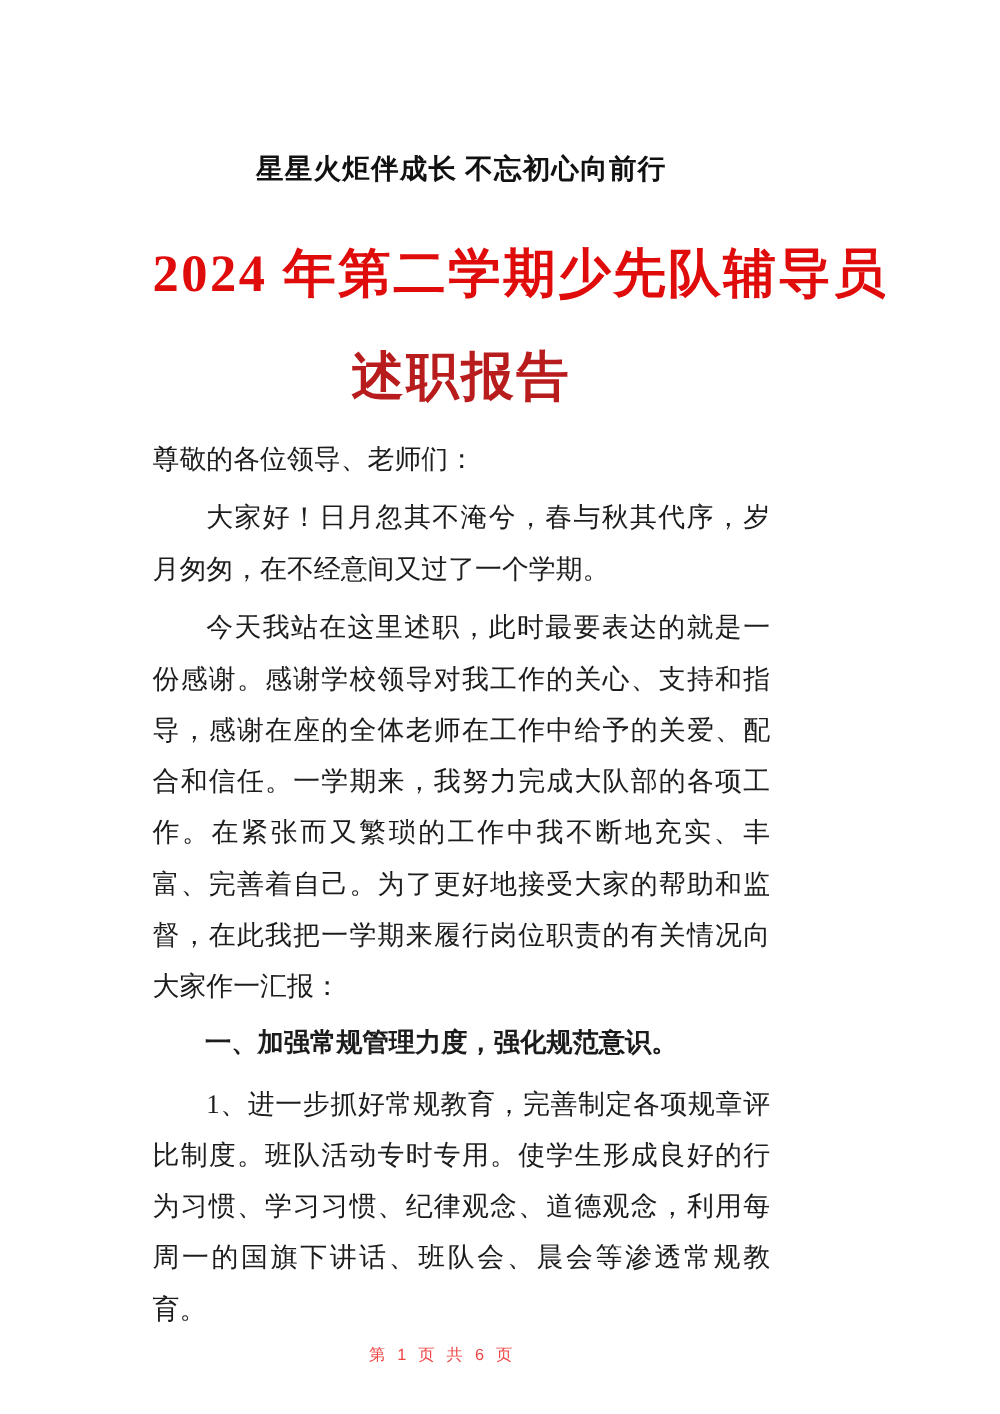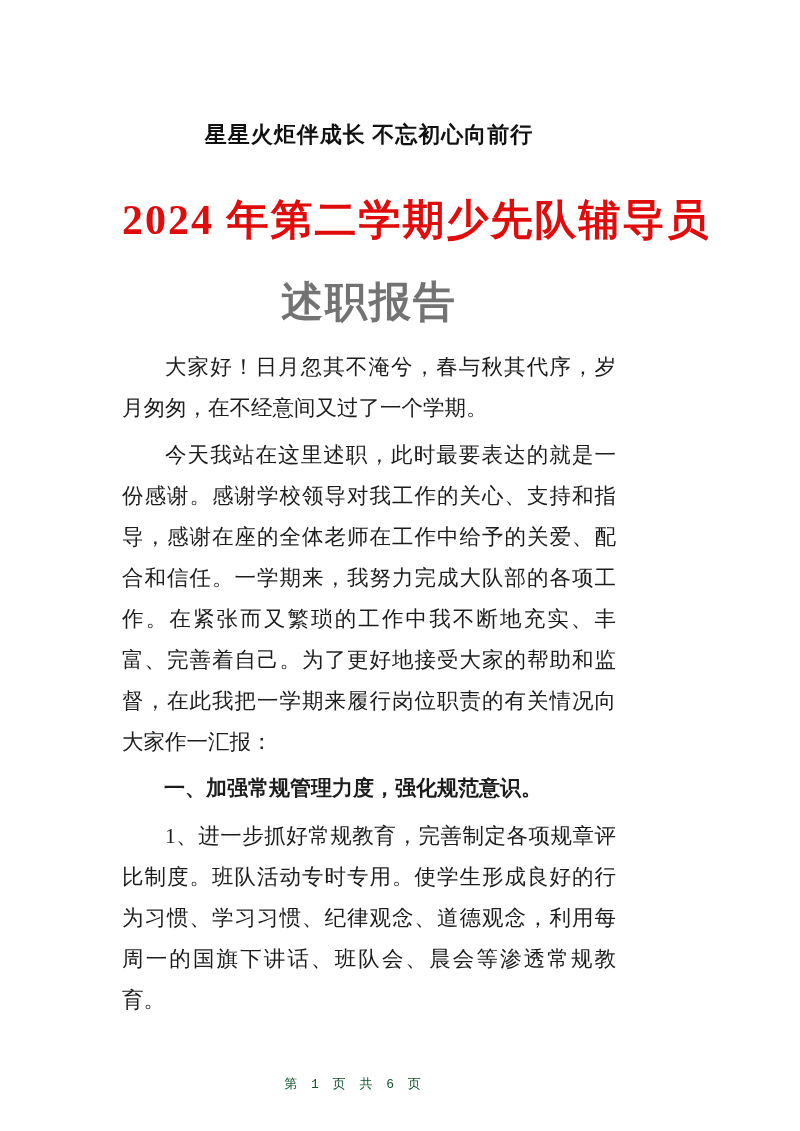--- a/index.html
+++ b/index.html
@@ -59,36 +59,37 @@
     font-size: 21px;
   }
   .doc-footer {
     position: absolute;
     left: 0;
     right: 0;
     bottom: 66px;
     text-align: center;
     font-size: 13px;
     letter-spacing: 3px;
-    color: #14532d;
-    font-family: Liberation Mono, monospace;
+    color: #ef4444;
+    font-family: Liberation Sans, sans-serif;
   }
 </style>
 </head>
 <body>
 
 <div class="page">
   <div class="doc-header">星星火炬伴成长 不忘初心向前行</div>
 
   <h1 class="doc-title">
     <span class="title-line" style="color: rgb(224, 11, 11); text-decoration-color: rgb(224, 11, 11);">2024 年第二学期少先队辅导员</span>
-    <span class="title-line" style="color: #737373; text-decoration-color: rgb(224, 11, 11);">述职报告</span>
+    <span class="title-line" style="color: #b91c1c; text-decoration-color: rgb(224, 11, 11);">述职报告</span>
   </h1>
 
   <div class="doc-body" id="doc-body">
+      <p class="">尊敬的各位领导、老师们：</p>
       <p class="indent">大家好！日月忽其不淹兮，春与秋其代序，岁月匆匆，在不经意间又过了一个学期。</p>
       <p class="indent">今天我站在这里述职，此时最要表达的就是一份感谢。感谢学校领导对我工作的关心、支持和指导，感谢在座的全体老师在工作中给予的关爱、配合和信任。一学期来，我努力完成大队部的各项工作。在紧张而又繁琐的工作中我不断地充实、丰富、完善着自己。为了更好地接受大家的帮助和监督，在此我把一学期来履行岗位职责的有关情况向大家作一汇报：</p>
       <p class="indent bold">一、加强常规管理力度，强化规范意识。</p>
       <p class="indent">1、进一步抓好常规教育，完善制定各项规章评比制度。班队活动专时专用。使学生形成良好的行为习惯、学习习惯、纪律观念、道德观念，利用每周一的国旗下讲话、班队会、晨会等渗透常规教育。</p>
     </div>
 
   <div class="doc-footer">第 1 页 共 6 页</div>
 </div>
 
 </body></html>

